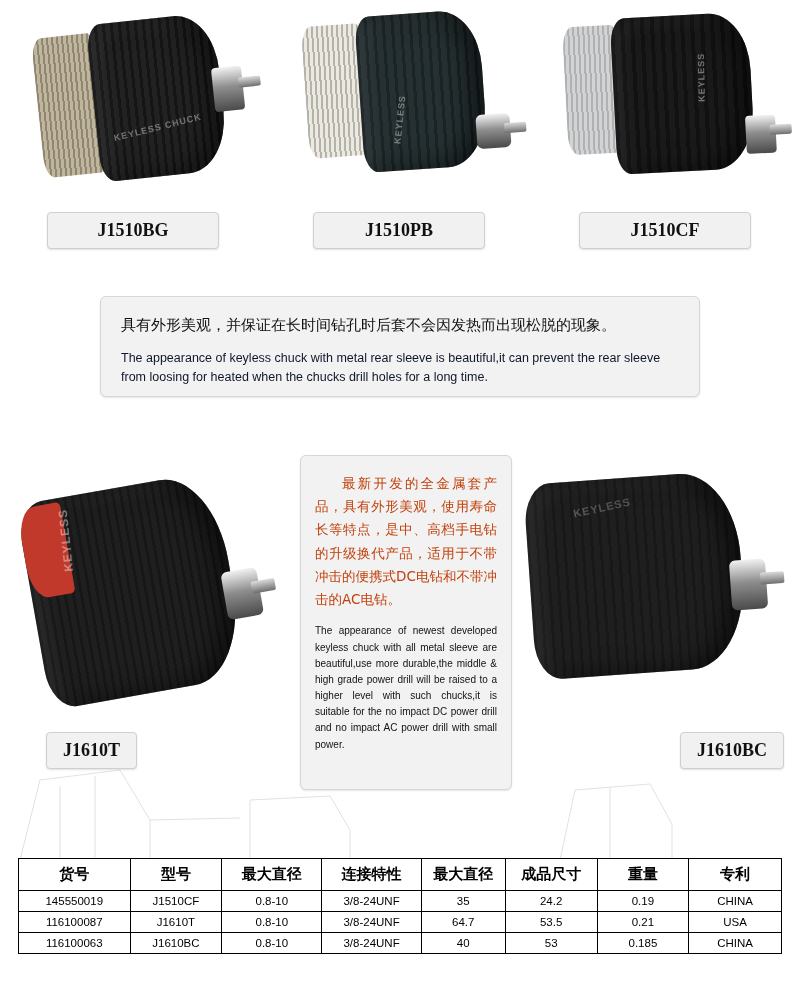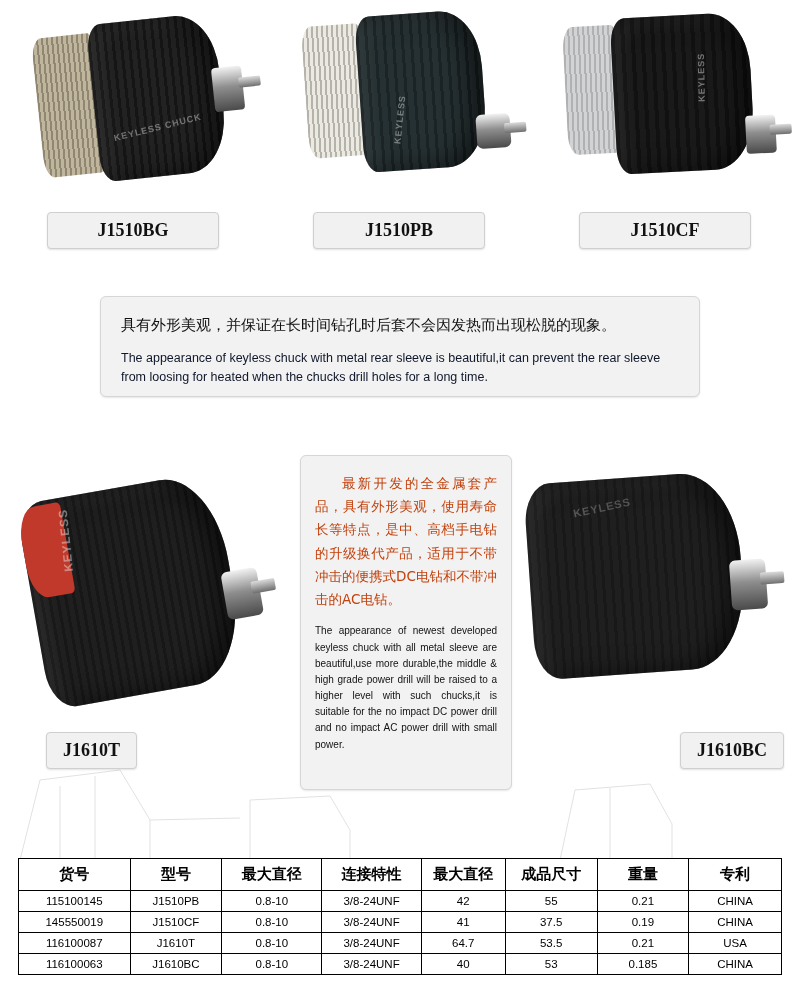--- a/index.html
+++ b/index.html
@@ -390,36 +390,26 @@
         <td style="width:88px">型号</td>
         <td style="width:104px">最大直径</td>
         <td style="width:100px">连接特性</td>
         <td style="width:84px">最大直径</td>
         <td style="width:94px">成品尺寸</td>
         <td style="width:92px">重量</td>
         <td style="width:92px">专利</td>
       </tr>
 
       <tr class="data">
-        <td>115100145</td>
-        <td>J1510PB</td>
-        <td>0.8-10</td>
-        <td>3/8-24UNF</td>
-        <td>42</td>
-        <td>55</td>
-        <td>0.21</td>
-        <td>CHINA</td>
-      </tr>
-      <tr class="data">
         <td>145550019</td>
         <td>J1510CF</td>
         <td>0.8-10</td>
         <td>3/8-24UNF</td>
-        <td>41</td>
-        <td>37.5</td>
+        <td>35</td>
+        <td>24.2</td>
         <td>0.19</td>
         <td>CHINA</td>
       </tr>
       <tr class="data">
         <td>116100087</td>
         <td>J1610T</td>
         <td>0.8-10</td>
         <td>3/8-24UNF</td>
         <td>64.7</td>
         <td>53.5</td>

